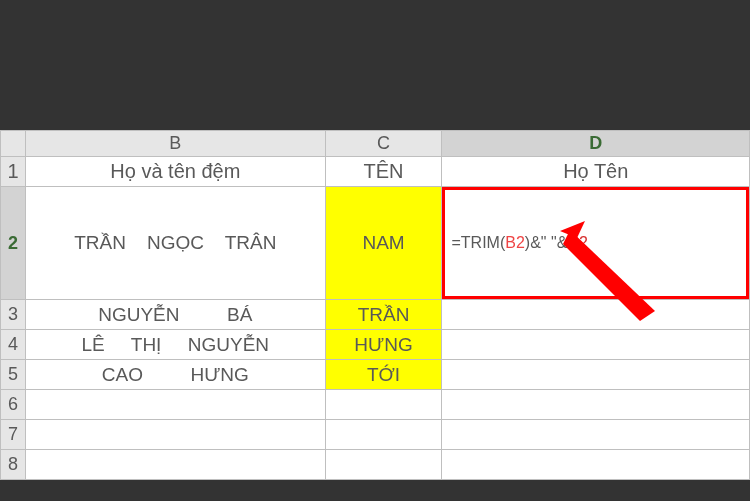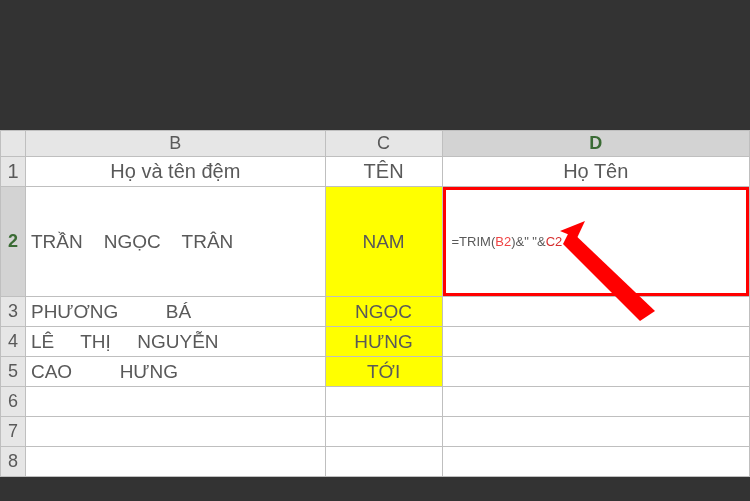--- a/index.html
+++ b/index.html
@@ -59,38 +59,38 @@
   }
   .rowhdr.active {
     background: #d3d3d3;
     font-weight: bold;
     color: #3a6b34;
   }
   .header-row td {
     text-align: center;
     font-size: 20px;
   }
-  .cell { padding: 0 5px; }
+  .cell { padding: 0 5px; text-align: center; }
   .center { text-align: center; }
   .yellow { background: #ffff00; color:#595959;text-align:center; }
   .empty { background: #ffffff; }
 
   .colhdr-row td { height: 26px; }
 
   
   .formula-wrap {
     position: relative;
     height: 100%;
     box-sizing: border-box;
     border: 3px solid #ff0000;
     background: #ffffff;
     display: flex;
     align-items: center;
     padding: 0 6px;
-    font-size: 13px;
+    font-size: 16px;
     color: #595959;
   }
   .ref-b2 { color: #ef4444; }
   .ref-c2 { color: #d62f2f; }
 
   
   .arrow {
     position: absolute;
     top: 216px;
     left: 545px;
@@ -132,22 +132,22 @@
     <td class="cell center yellow">NAM</td>
     <td class="cell" style="padding:0">
       <div class="formula-wrap">
         <span>=TRIM(</span><span class="ref-b2">B2</span><span>)&amp;" "&amp;</span><span class="ref-c2">C2</span>
       </div>
     </td>
   </tr>
 
   <tr>
     <td class="rowhdr">3</td>
-    <td class="cell">PHƯƠNG         BÁ</td>
-    <td class="cell center yellow">NGỌC</td>
+    <td class="cell">NGUYỄN         BÁ</td>
+    <td class="cell center yellow">TRẦN</td>
     <td class="cell empty"></td>
   </tr>
 
   <tr>
     <td class="rowhdr">4</td>
     <td class="cell">LÊ     THỊ     NGUYỄN</td>
     <td class="cell center yellow">HƯNG</td>
     <td class="cell empty"></td>
   </tr>
 

